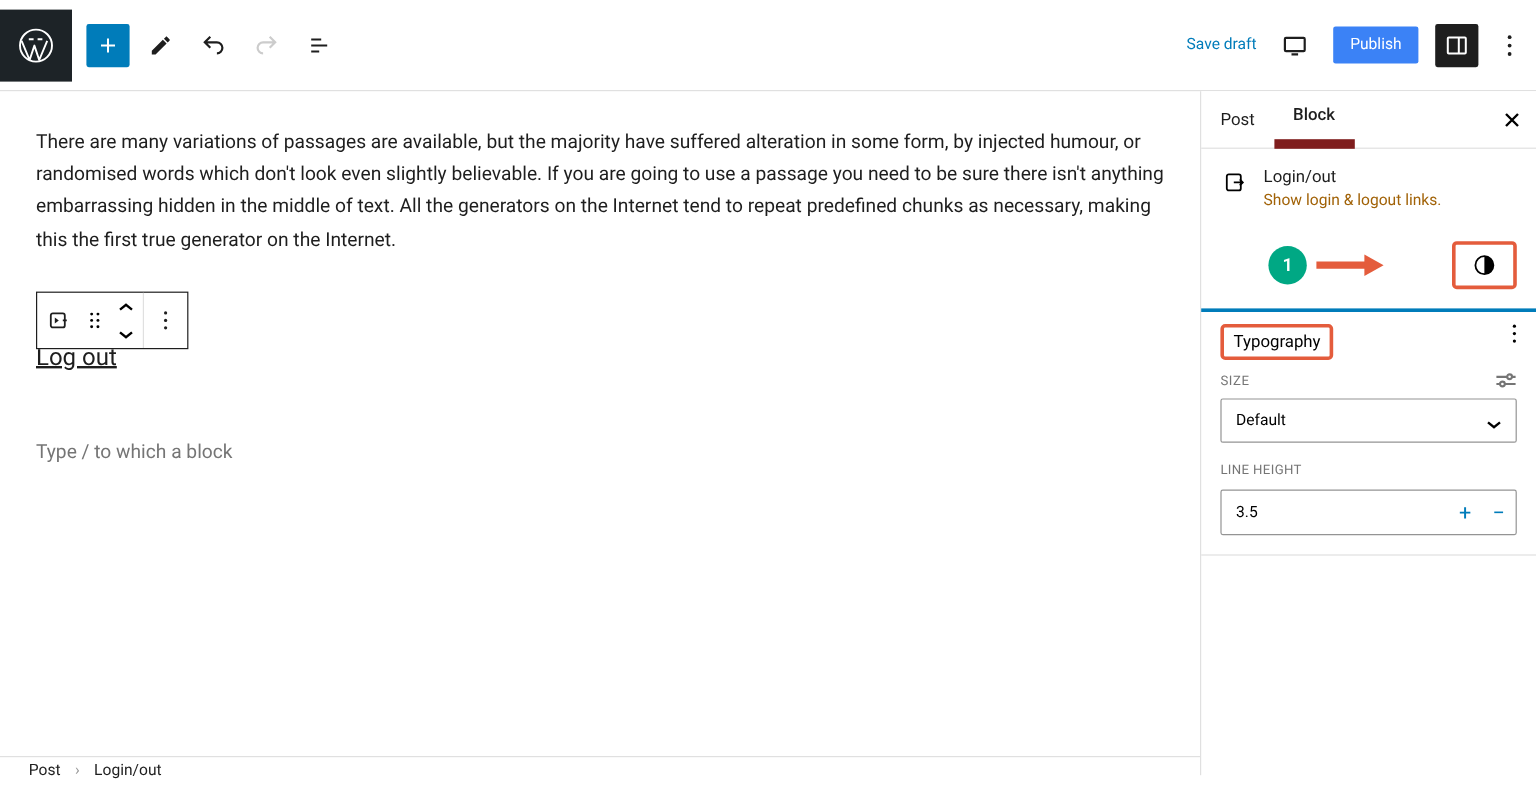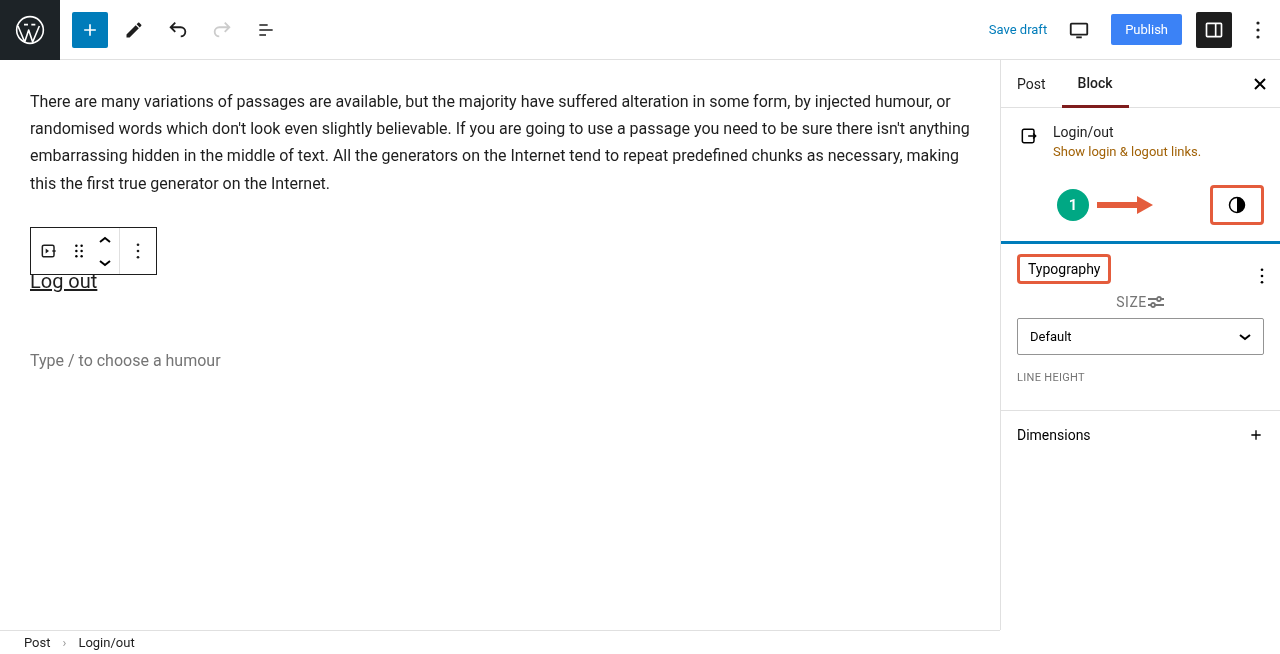--- a/index.html
+++ b/index.html
@@ -1,19 +1,19 @@
 <!DOCTYPE html>
 <html><head>
 <meta charset="utf-8">
 <style>
 * { margin: 0; padding: 0; box-sizing: border-box; font-family: -apple-system, BlinkMacSystemFont, "Segoe UI", Roboto, sans-serif; }
 body { background: #fff; width: 1280px; height: 654px; overflow: hidden; position: relative; }
 
 
-.topbar { height: 60px; display: flex; align-items: center; border-bottom: 1px solid #e0e0e0; }
+.topbar { height: 76px; display: flex; align-items: center; border-bottom: 1px solid #e0e0e0; }
 .wp-logo { width: 60px; height: 60px; background: #1d2327; display: flex; align-items: center; justify-content: center; }
 .wp-logo svg { width: 32px; height: 32px; }
 .topbar-left { display: flex; align-items: center; gap: 8px; padding-left: 12px; }
 .btn-add { width: 36px; height: 36px; background: #007cba; border-radius: 2px; display: flex; align-items: center; justify-content: center; color: #fff; }
 .tb-icon { width: 36px; height: 36px; display: flex; align-items: center; justify-content: center; color: #1e1e1e; }
 .tb-icon.faded { color: #ccc; }
 .topbar-right { margin-left: auto; display: flex; align-items: center; gap: 14px; padding-right: 10px; }
 .save-draft { color: #007cba; font-size: 13px; }
 .publish-btn { background: #3b82f6; color: #fff; padding: 8px 14px; border-radius: 2px; font-size: 13px; }
 .settings-btn { width: 36px; height: 36px; background: #1e1e1e; border-radius: 2px; display: flex; align-items: center; justify-content: center; color: #fff; }
@@ -32,36 +32,36 @@
 .bt-section:last-child { border-right: none; }
 .bt-btn { width: 36px; height: 46px; display: flex; align-items: center; justify-content: center; color: #1e1e1e; }
 .bt-drag { width: 24px; display: flex; align-items: center; justify-content: center; }
 .bt-stack { width: 28px; display: flex; flex-direction: column; }
 .bt-stack .half { height: 23px; display: flex; align-items: center; justify-content: center; }
 
 
 .sidebar { width: 280px; border-left: 1px solid #e0e0e0; background: #fff; display: flex; flex-direction: column; }
 .tabs { display: flex; align-items: center; border-bottom: 1px solid #e0e0e0; height: 48px; }
 .tab { padding: 0 16px; font-size: 14px; color: #1e1e1e; height: 100%; display: flex; align-items: center; }
-.tab.active { font-weight: 500; border-bottom: 3px solid #7f1d1d; margin-bottom: -1px; }
+.tab.active { font-weight: 500; border-bottom: 8px solid #7f1d1d; margin-bottom: -1px; }
 .close-tab { margin-left: auto; width: 40px; display: flex; align-items: center; justify-content: center; }
 .block-info { padding: 16px; display: flex; gap: 12px; }
 .block-info .icon { width: 24px; display: flex; justify-content: center; margin-top: 2px; }
 .block-title { font-size: 14px; color: #1e1e1e; margin-bottom: 4px; }
 .block-desc { font-size: 13px; color: #a16207; }
 .style-row { padding: 10px 16px 16px; display: flex; justify-content: flex-end; border-bottom: 3px solid #007cba; position: relative; }
 .style-btn { width: 54px; height: 40px; border: 3px solid #e45c3c; border-radius: 4px; display: flex; align-items: center; justify-content: center; }
 .annot { position: absolute; left: 56px; top: 14px; display: flex; align-items: center; gap: 6px; }
 .annot-badge { width: 32px; height: 32px; border-radius: 50%; background: #00a884; color: #fff; display: flex; align-items: center; justify-content: center; font-weight: 600; font-size: 15px; }
 .annot-arrow { color: #e45c3c; }
 .panel-section { padding: 10px 16px 16px; border-bottom: 1px solid #e0e0e0; }
-.sec-head { display: flex; align-items: flex-end; justify-content: space-between; margin-bottom: 10px; }
+.sec-head { display: flex; align-items: flex-start; justify-content: space-between; margin-bottom: 10px; }
 .typo-badge { border: 3px solid #e45c3c; border-radius: 4px; padding: 4px 8px; font-size: 14px; }
-.sub-row { display: flex; align-items: center; justify-content: center; margin-bottom: 8px; font-size: 14px; letter-spacing: 0.5px; color: #757575; text-transform: uppercase; }
-.select-box { width: 100%; border: 1px solid #949494; border-radius: 2px; padding: 10px 12px; font-size: 13px; display: flex; justify-content: space-between; align-items: center; margin-bottom: 16px; }
+.sub-row { display: flex; align-items: center; justify-content: space-between; margin-bottom: 8px; font-size: 11px; letter-spacing: 0.5px; color: #757575; text-transform: uppercase; }
+.select-box { width: 100%; border: 1px solid #949494; border-radius: 2px; padding: 10px 12px; font-size: 13px; display: flex; justify-content: space-between; align-items: flex-end; margin-bottom: 16px; }
 .two-col { display: flex; }
 .col { flex: 1; }
 .label-sm { font-size: 11px; letter-spacing: 0.3px; color: #757575; text-transform: uppercase; margin-bottom: 10px; }
 .stepper { border: 1px solid #949494; border-radius: 2px; height: 38px; display: flex; align-items: center; }
 .stepper .val { padding: 0 12px; font-size: 13px; flex: 1; }
 .stepper .sbtn { width: 28px; height: 100%; display: flex; align-items: center; justify-content: center; color: #007cba; font-size: 18px; }
 .deco-row { display: flex; gap: 2px; }
 .deco-btn { width: 34px; height: 38px; display: flex; align-items: center; justify-content: center; color: #1e1e1e; }
 .dim-section { padding: 16px; display: flex; align-items: center; justify-content: space-between; font-size: 14px; }
 
@@ -175,21 +175,21 @@
           <svg width="4" height="16" viewBox="0 0 4 18" fill="currentColor">
               <circle cx="2" cy="2" r="1.5"></circle>
               <circle cx="2" cy="9" r="1.5"></circle>
               <circle cx="2" cy="16" r="1.5"></circle>
             </svg>
         </div>
       </div>
     </div>
 
     <a class="log-link">Log out</a>
-    <div class="placeholder">Type / to choose a humour</div>
+    <div class="placeholder">Type / to which a block</div>
   </div>
 
   <div class="sidebar">
     <div class="tabs">
       <div class="tab">Post</div>
       <div class="tab active">Block</div>
       <div class="close-tab">
         <svg width="14" height="14" viewBox="0 0 14 14" fill="none" stroke="currentColor" stroke-width="2">
             <path d="M2 2l10 10M12 2L2 12"></path>
           </svg>
@@ -248,30 +248,29 @@
       </div>
       <div class="select-box">
         <span>Default</span>
         <svg width="12" height="8" viewBox="0 0 12 8" fill="none" stroke="currentColor" stroke-width="2">
             <path d="M1 2l5 4 5-4"></path>
           </svg>
       </div>
       <div class="two-col">
         <div class="col">
           <div class="label-sm">Line Height</div>
-        </div>
-      </div>
-    </div>
-
-    <div class="dim-section">
-      <span>Dimensions</span>
-      <svg width="16" height="16" viewBox="0 0 24 24" fill="none" stroke="currentColor" stroke-width="2">
-          <path d="M12 5v14M5 12h14"></path>
-        </svg>
-    </div>
+          <div class="stepper">
+            <span class="val">3.5</span>
+            <div class="sbtn">+</div>
+            <div class="sbtn">−</div>
+          </div>
+        </div>
+      </div>
+    </div>
+
   </div>
 </div>
 
 <div class="footer">
   <span>Post</span>
   <span class="sep">›</span>
   <span>Login/out</span>
 </div>
 
 </body></html>

